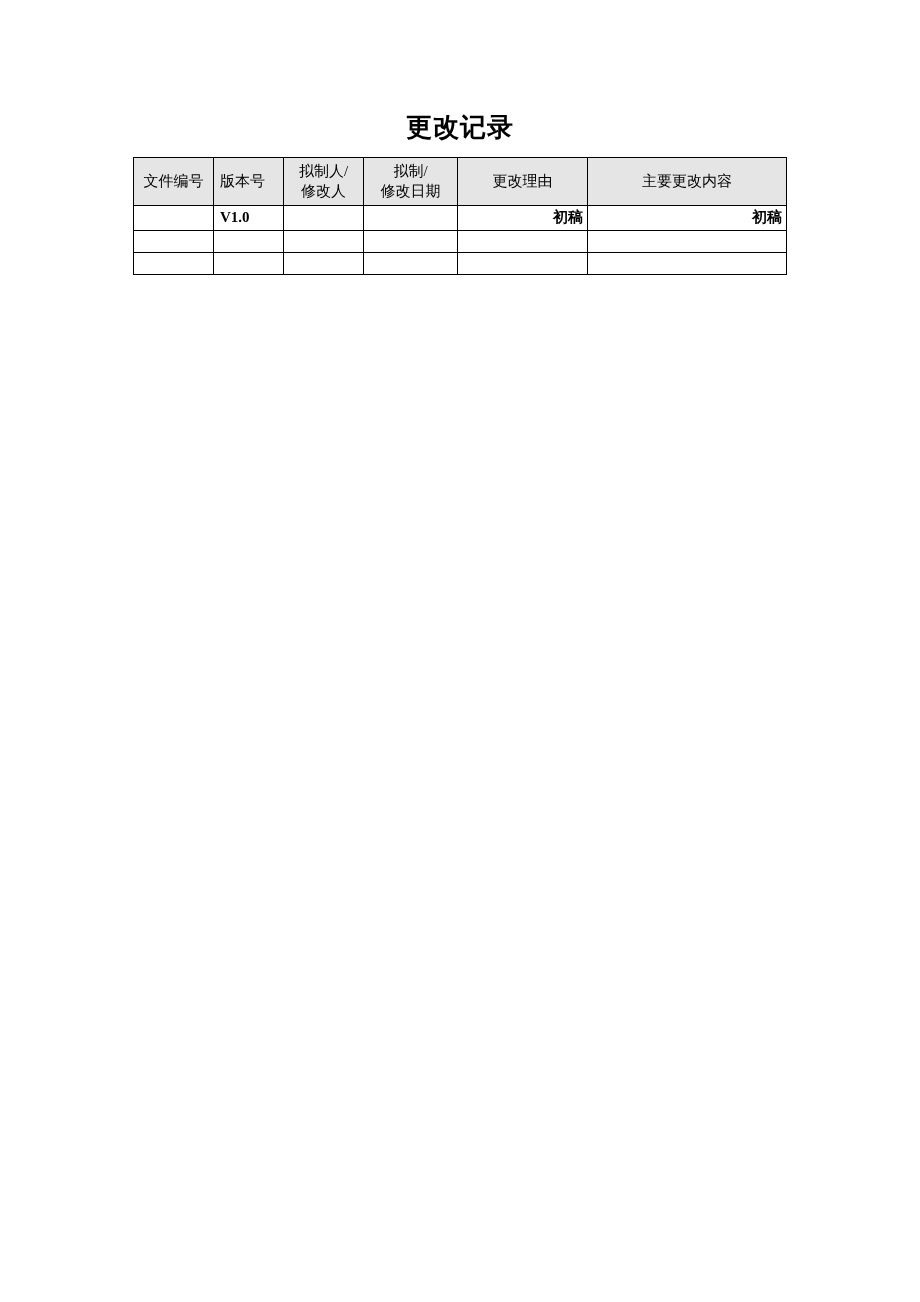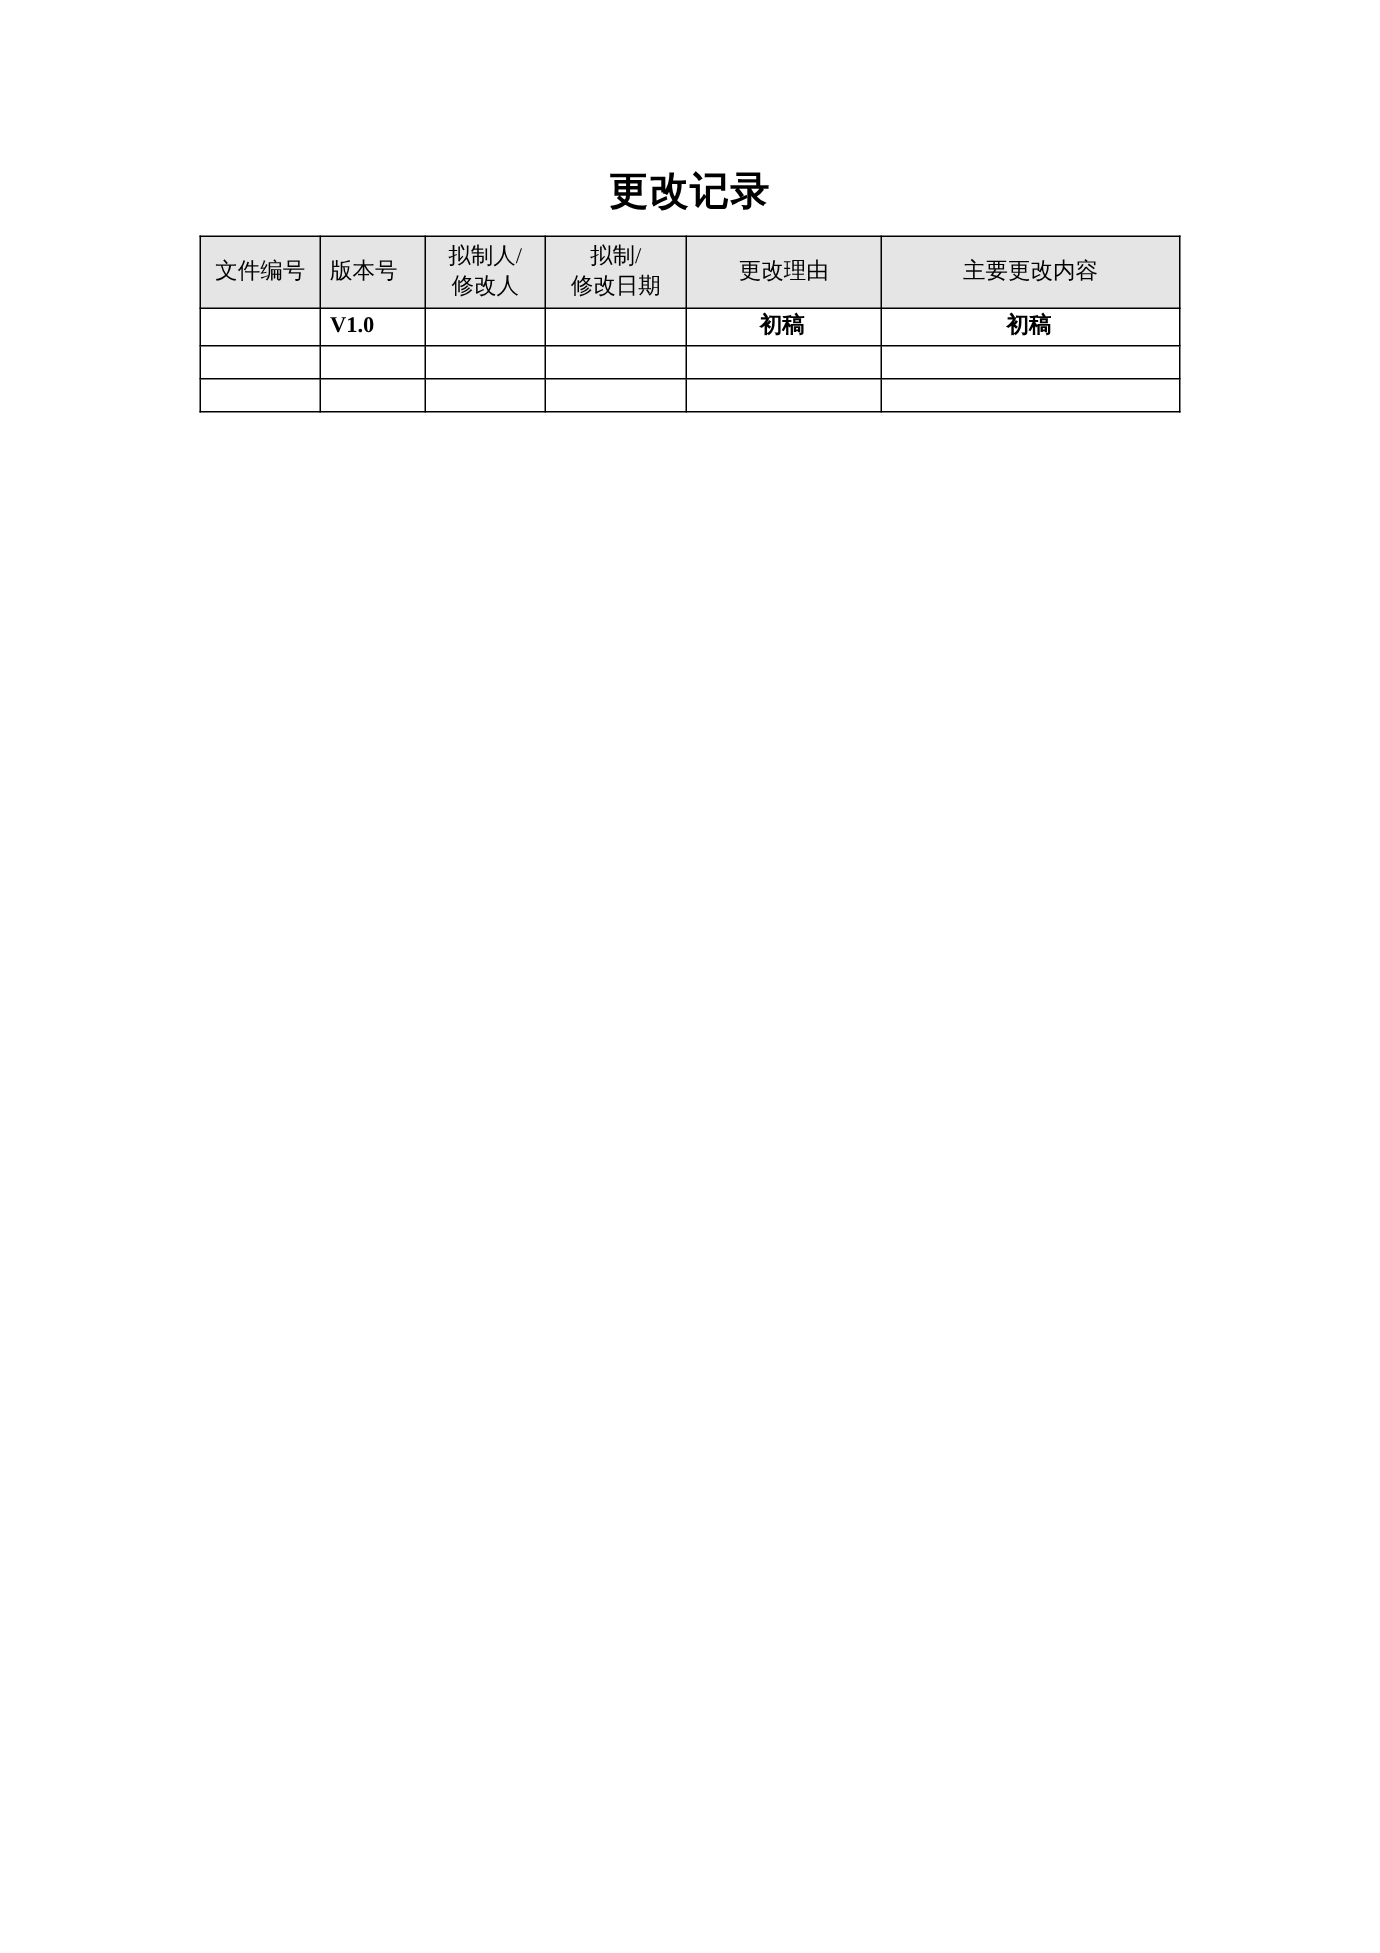--- a/index.html
+++ b/index.html
@@ -43,21 +43,21 @@
     td {
       padding: 2px 4px;
       height: 22px;
     }
     .col1 { width: 80px; }
     .col2 { width: 70px; text-align: left; padding-left: 6px; }
     .col3 { width: 80px; }
     .col4 { width: 94px; }
     .col5 { width: 130px; }
     .col6 { }
-    .data-left { text-align: center; padding-left: 2px; margin-left: 42px; }
+    .data-left { text-align: right; padding-left: 2px; margin-left: 42px; }
     .notes-cell {
       padding: 6px 4px 6px 4px;
     }
     .note-line {
       padding-left: 60px;
       font-size: 15px;
       line-height: 1.65;
     }
   </style>
 </head>

